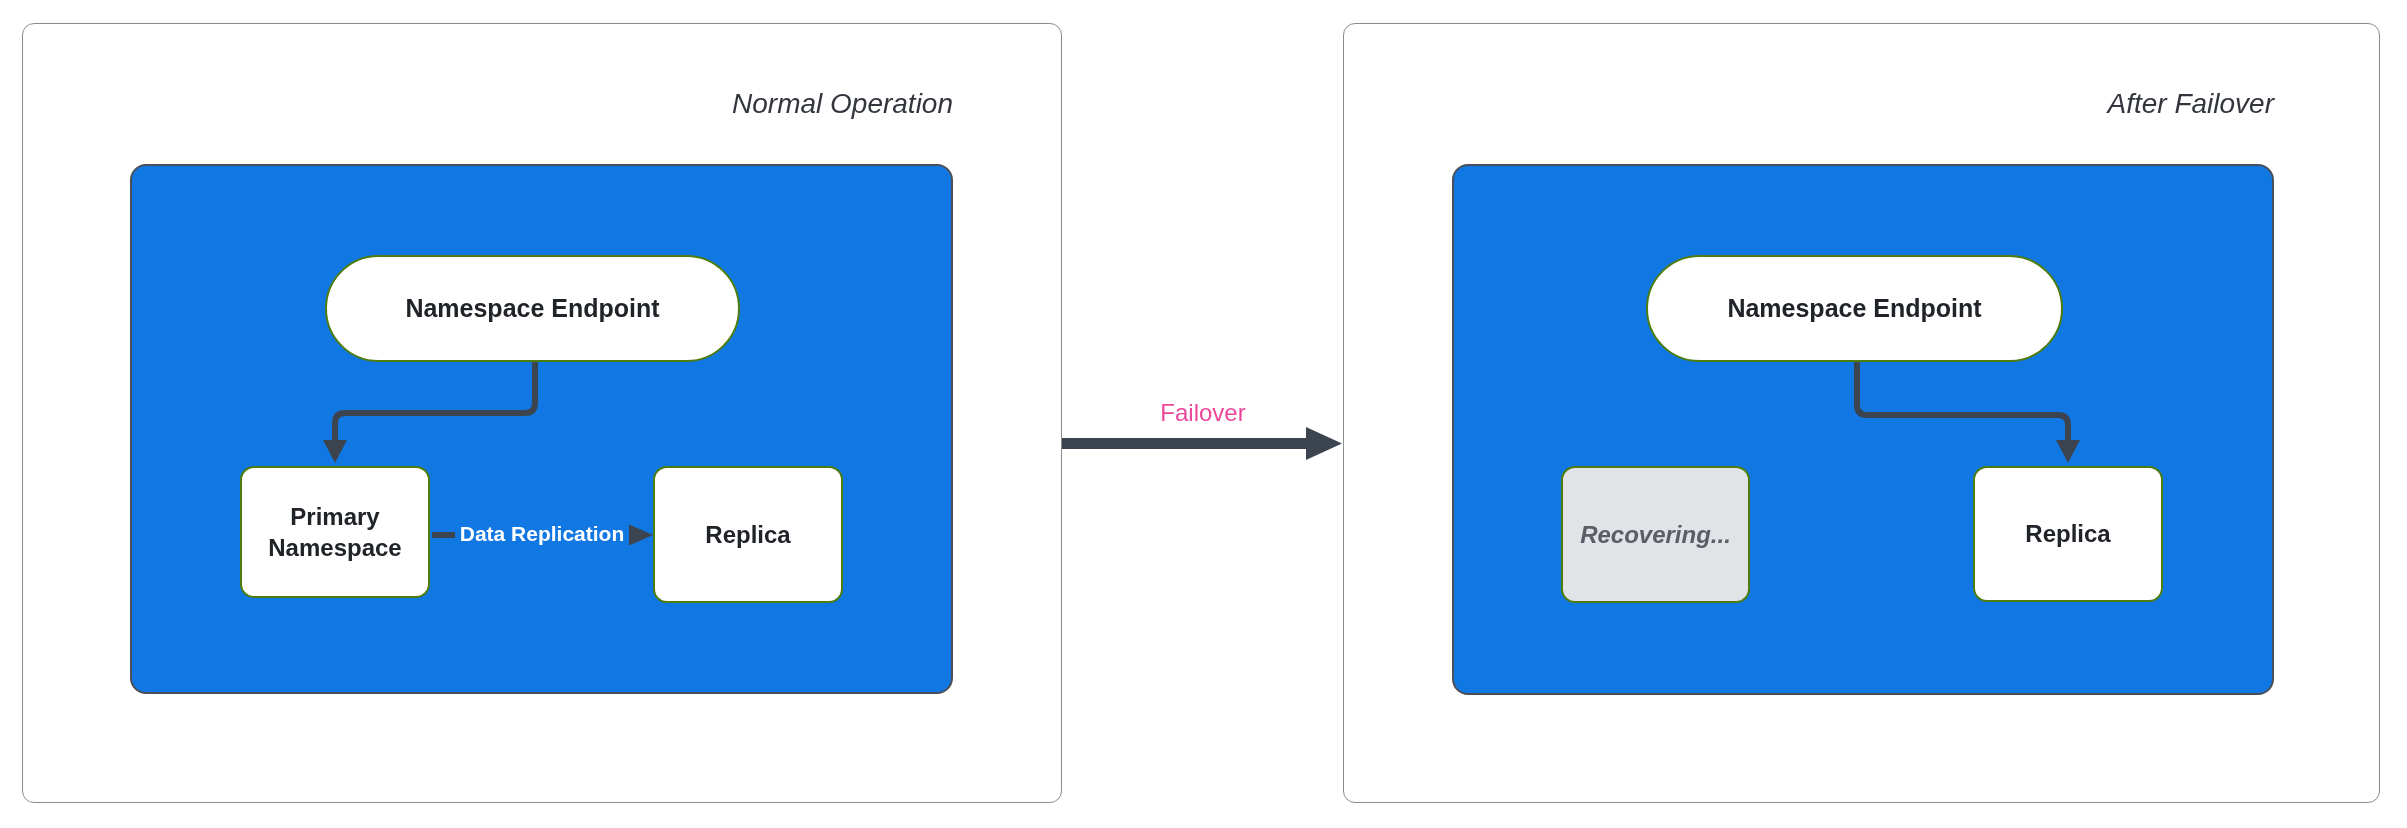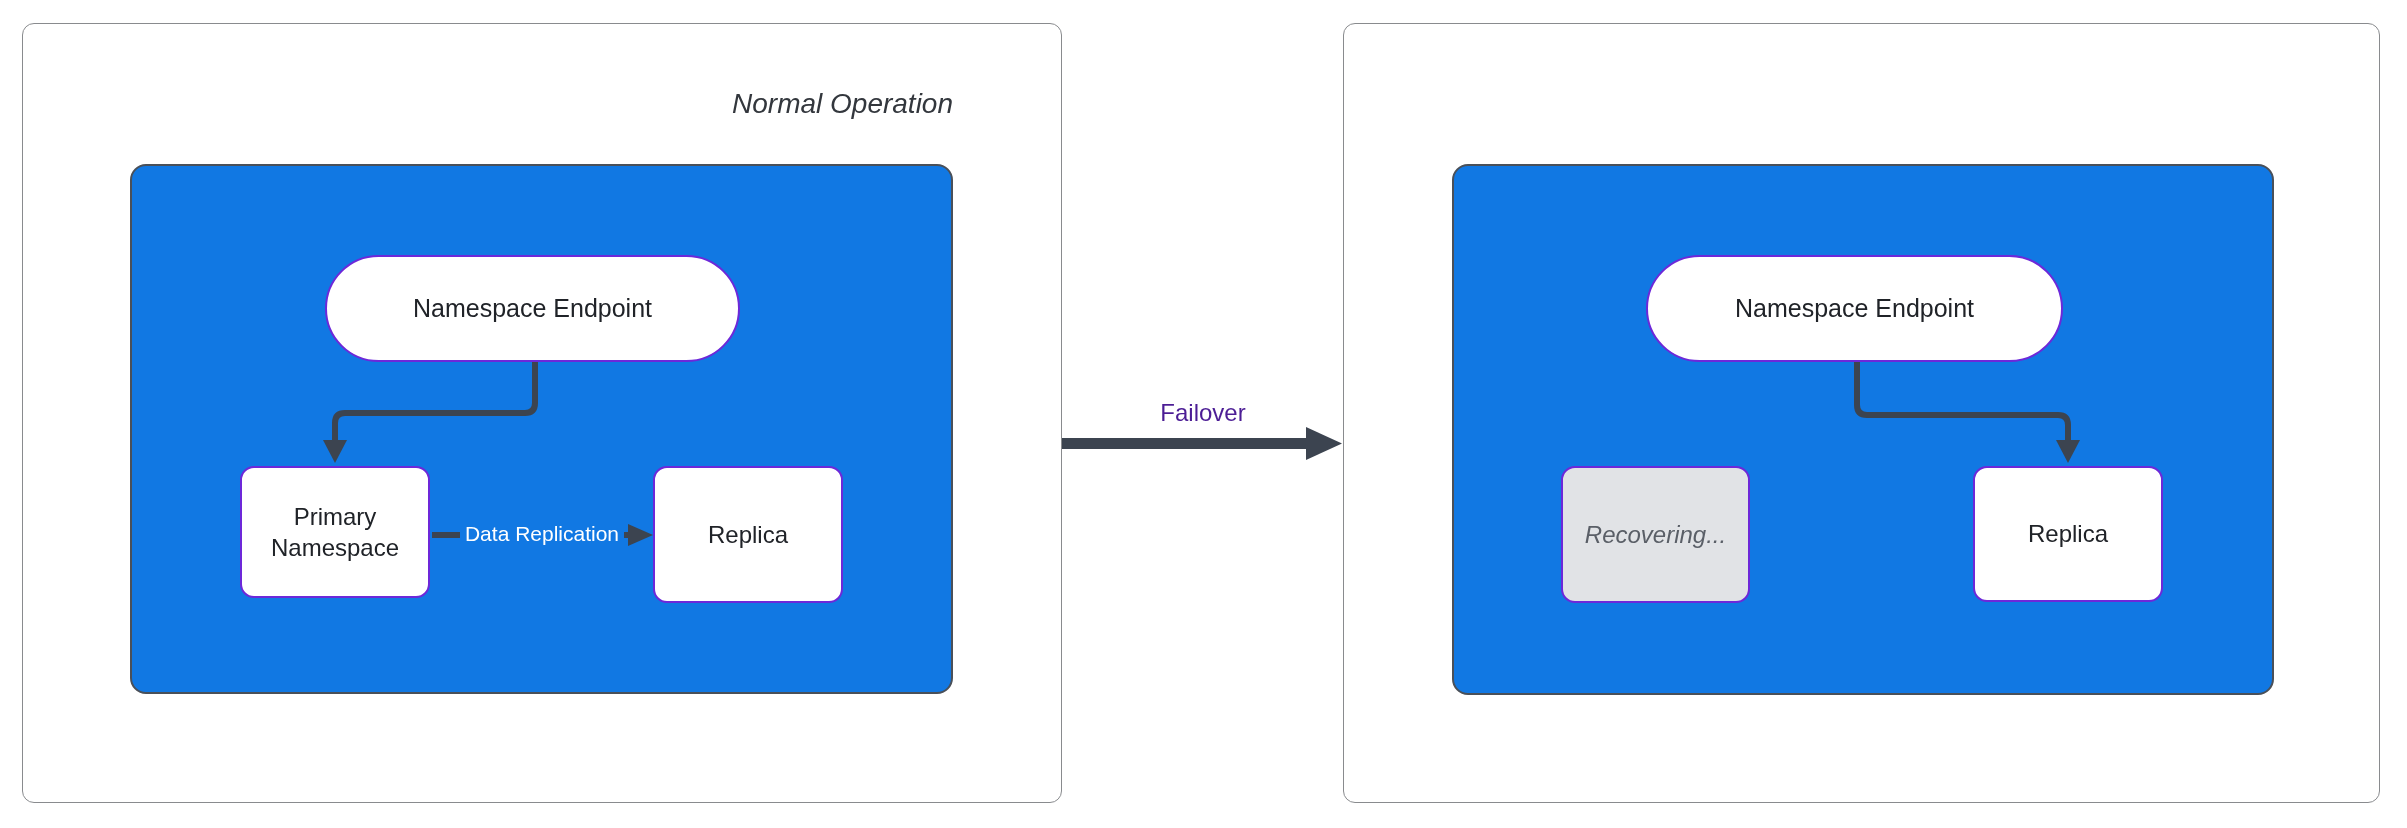--- a/index.html
+++ b/index.html
@@ -44,28 +44,29 @@
 
   #edges-svg {
     position: absolute;
     left: 0; top: 0; width: 2407px; height: 828px;
     z-index: 2;
   }
 
   .node, .pill {
     position: absolute;
     background: #ffffff;
-    border: 2px solid #6d28d9;
+    border: 2px solid #4d7c0f;
     display: flex;
     align-items: center;
     justify-content: center;
     text-align: center;
     color: #202328;
     z-index: 3;
     line-height: 1.3;
+    font-weight: bold;
   }
   .pill { border-radius: 54px; font-size: 25px; }
   .node { border-radius: 14px; font-size: 24px; padding: 8px; }
 
   #pill-left  { left: 325px;  top: 255px; width: 415px; height: 107px; }
   #pill-right { left: 1646px; top: 255px; width: 417px; height: 107px; }
 
   #node-primary       { left: 240px;  top: 466px; width: 190px; height: 132px; }
   #node-replica-left  { left: 653px;  top: 466px; width: 190px; height: 137px; }
   #node-recovering    { left: 1561px; top: 466px; width: 189px; height: 137px;
@@ -74,44 +75,45 @@
 
   #edge-label {
     position: absolute;
     left: 432px; top: 520px; width: 220px; height: 28px;
     display: flex; align-items: center; justify-content: center;
     z-index: 4;
   }
   #edge-label span {
     background: #1178E3;
     color: #ffffff;
-    font-weight: normal;
+    font-weight: bold;
     font-size: 21px;
     padding: 1px 5px;
     white-space: nowrap;
   }
   #failover-label {
     position: absolute;
     left: 1103px; top: 399px; width: 200px;
     text-align: center;
     font-size: 24px;
-    color: #4c1d95;
+    color: #ec4899;
     z-index: 5;
   }
 </style>
 </head>
 <body>
 
 <div id="canvas">
 
   <div class="panel" id="panel-left"></div>
   <div class="panel-title" id="title-left">Normal Operation</div>
   <div class="cluster" id="cluster-left"></div>
 
   <div class="panel" id="panel-right"></div>
+  <div class="panel-title" id="title-right">After Failover</div>
   <div class="cluster" id="cluster-right"></div>
 
   <svg id="edges-svg" viewBox="0 0 2407 828" xmlns="http://www.w3.org/2000/svg">
 
     <g stroke="#3C4450" stroke-width="6" fill="none">
       <path d="M 535 362 L 535 403 Q 535 413 525 413 L 345 413 Q 335 413 335 423 L 335 442"></path>
       <polygon points="323,440 347,440 335,463" fill="#3C4450" stroke="none"></polygon>
     </g>
 
     <g stroke="#3C4450" stroke-width="6" fill="none">

